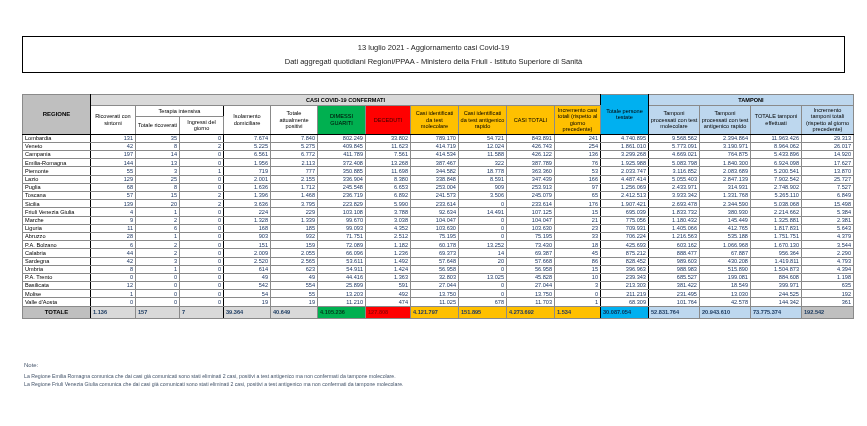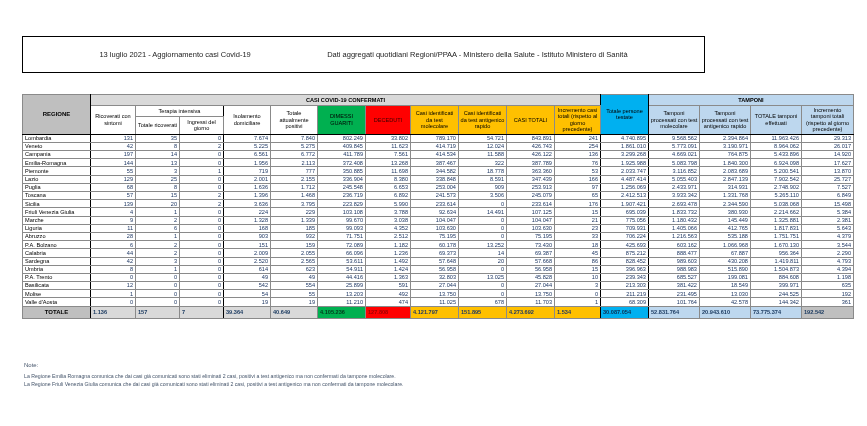--- a/index.html
+++ b/index.html
@@ -3,23 +3,23 @@
 <meta charset="utf-8">
 <style>
   * { box-sizing: border-box; margin: 0; padding: 0; }
   html, body { background: #ffffff; }
   body {
     width: 867px; height: 426px;
     font-family: "Liberation Sans", "DejaVu Sans", sans-serif;
     color: #000; position: relative; overflow: hidden;
   }
   .title-box {
-    position: absolute; left: 22px; top: 36px; width: 683px; height: 37px;
+    position: absolute; left: 22px; top: 36px; width: 823px; height: 37px;
     border: 1px solid #000; background: #fff;
-    display: flex; flex-direction: row; justify-content: space-evenly; align-items: center;
+    display: flex; flex-direction: column; justify-content: space-evenly; align-items: center;
     font-size: 7.5px; color: #222;
   }
   table.covid {
     position: absolute; left: 22px; top: 94px;
     border-collapse: collapse; table-layout: fixed;
     font-size: 5.6px; line-height: 1.15;
     border: 1.5px solid #000;
   }
   .covid th, .covid td {
     border: 1px solid #8a8a8a; overflow: hidden;
@@ -53,21 +53,21 @@
   .bb2 { border-bottom-width: 1.5px !important; border-bottom-color: #000 !important; }
   .note-block { position: absolute; left: 24px; top: 362px; width: 820px; color: #44546a; }
   .note-label { font-size: 6px; margin-bottom: 5px; }
   .note-line { font-size: 5.2px; line-height: 1.5; }
 </style>
 </head>
 <body>
 
 <div class="title-box">
   <div>13 luglio 2021 - Aggiornamento casi Covid-19</div>
-  <div>Dati aggregati quotidiani Regioni/PPAA - Ministero della Salute - Istituto Ministero di Sanità</div>
+  <div>Dati aggregati quotidiani Regioni/PPAA - Ministero della Friuli - Istituto Superiore di Sanità</div>
 </div>
 
 <table class="covid">
   <colgroup>
     <col style="width:68px">
       <col style="width:45px">
       <col style="width:44px">
       <col style="width:44px">
     <col style="width:47px">
       <col style="width:47px">

